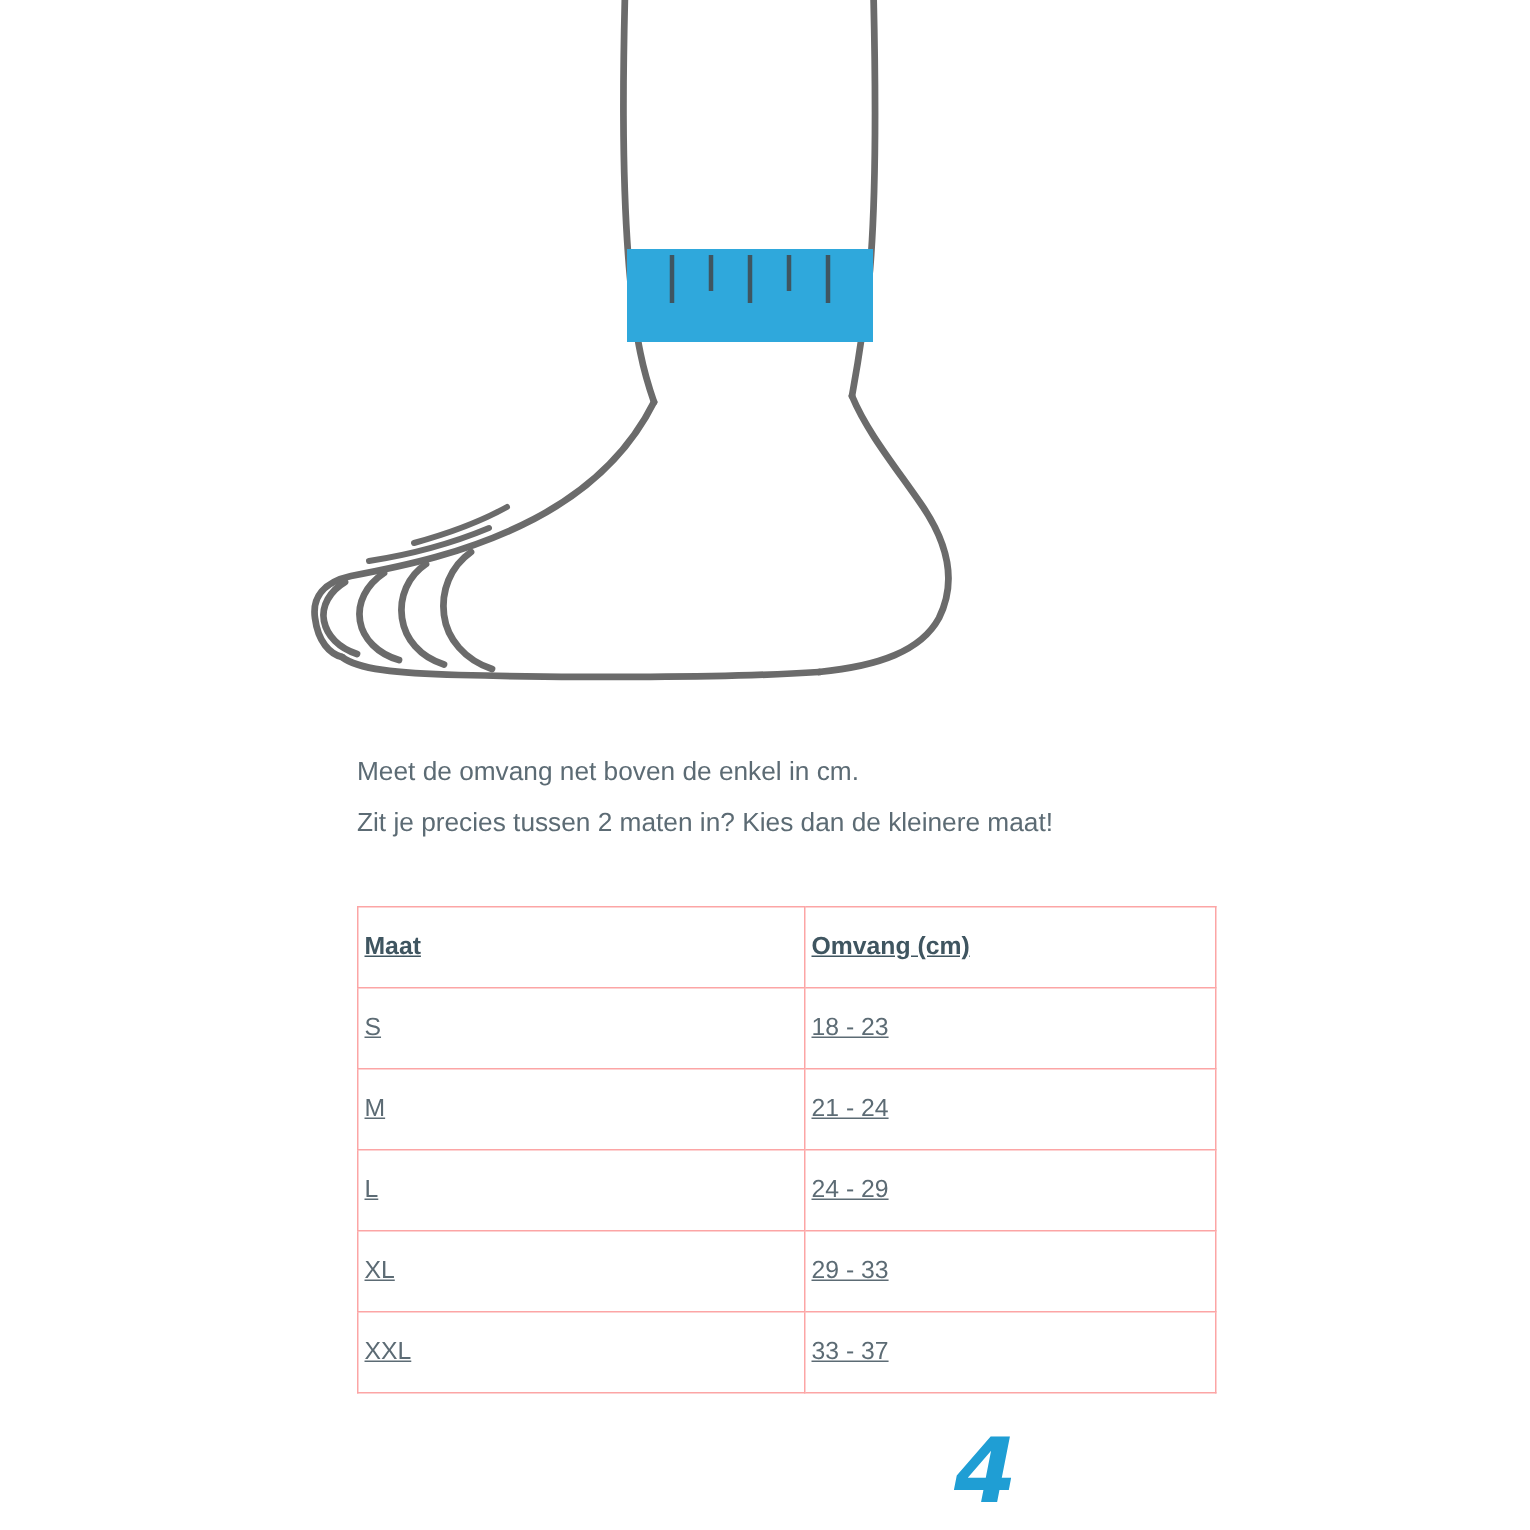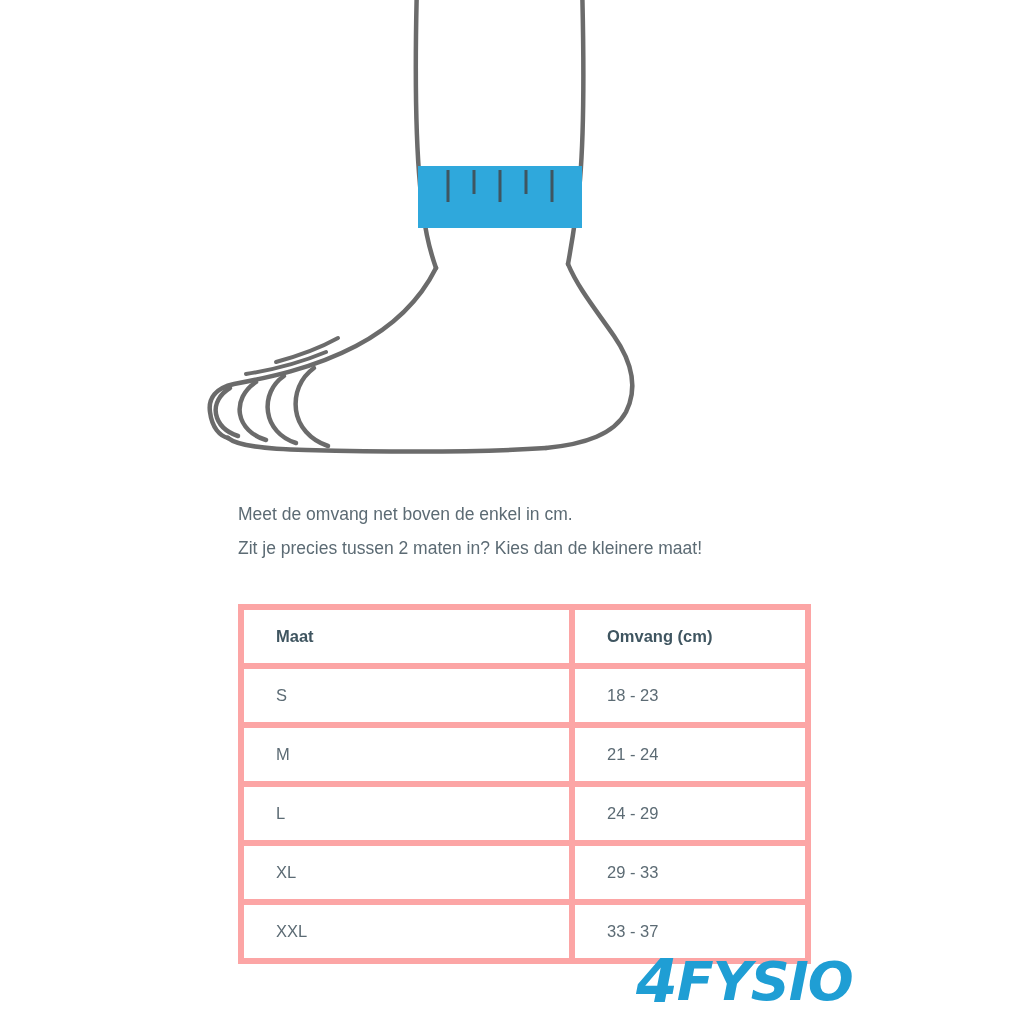--- a/index.html
+++ b/index.html
@@ -59,28 +59,29 @@
     top: 604px;
     width: 573px;
   }
   table.size-table {
     border-collapse: collapse;
     width: 100%;
     table-layout: fixed;
   }
   table.size-table th,
   table.size-table td {
-    border: 6px solid #fca5a5;
-    padding: 0 0 0 32px;
+    border: 1px solid #fca5a5;
+    padding: 0 0 0 4px;
     height: 53px;
     vertical-align: middle;
     text-align: left;
     font-size: 16.5px;
     font-weight: normal;
     color: #5c6b74;
+    text-decoration: underline;
   }
   table.size-table th {
     font-weight: bold;
     color: #3f5560;
     font-size: 16.5px;
   }
   table.size-table th:first-child,
   table.size-table td:first-child {
     width: 293px;
   }
@@ -191,17 +192,16 @@
           <td>XXL</td>
           <td>33 - 37</td>
         </tr>
       </tbody>
     </table>
   </div>
 
   <div class="logo">
     <div class="logo-text">
         <span class="logo-four">4</span>
-        <span class="logo-blue">FYSIO</span>
     </div>
   </div>
 
 </div>
 
 </body></html>

